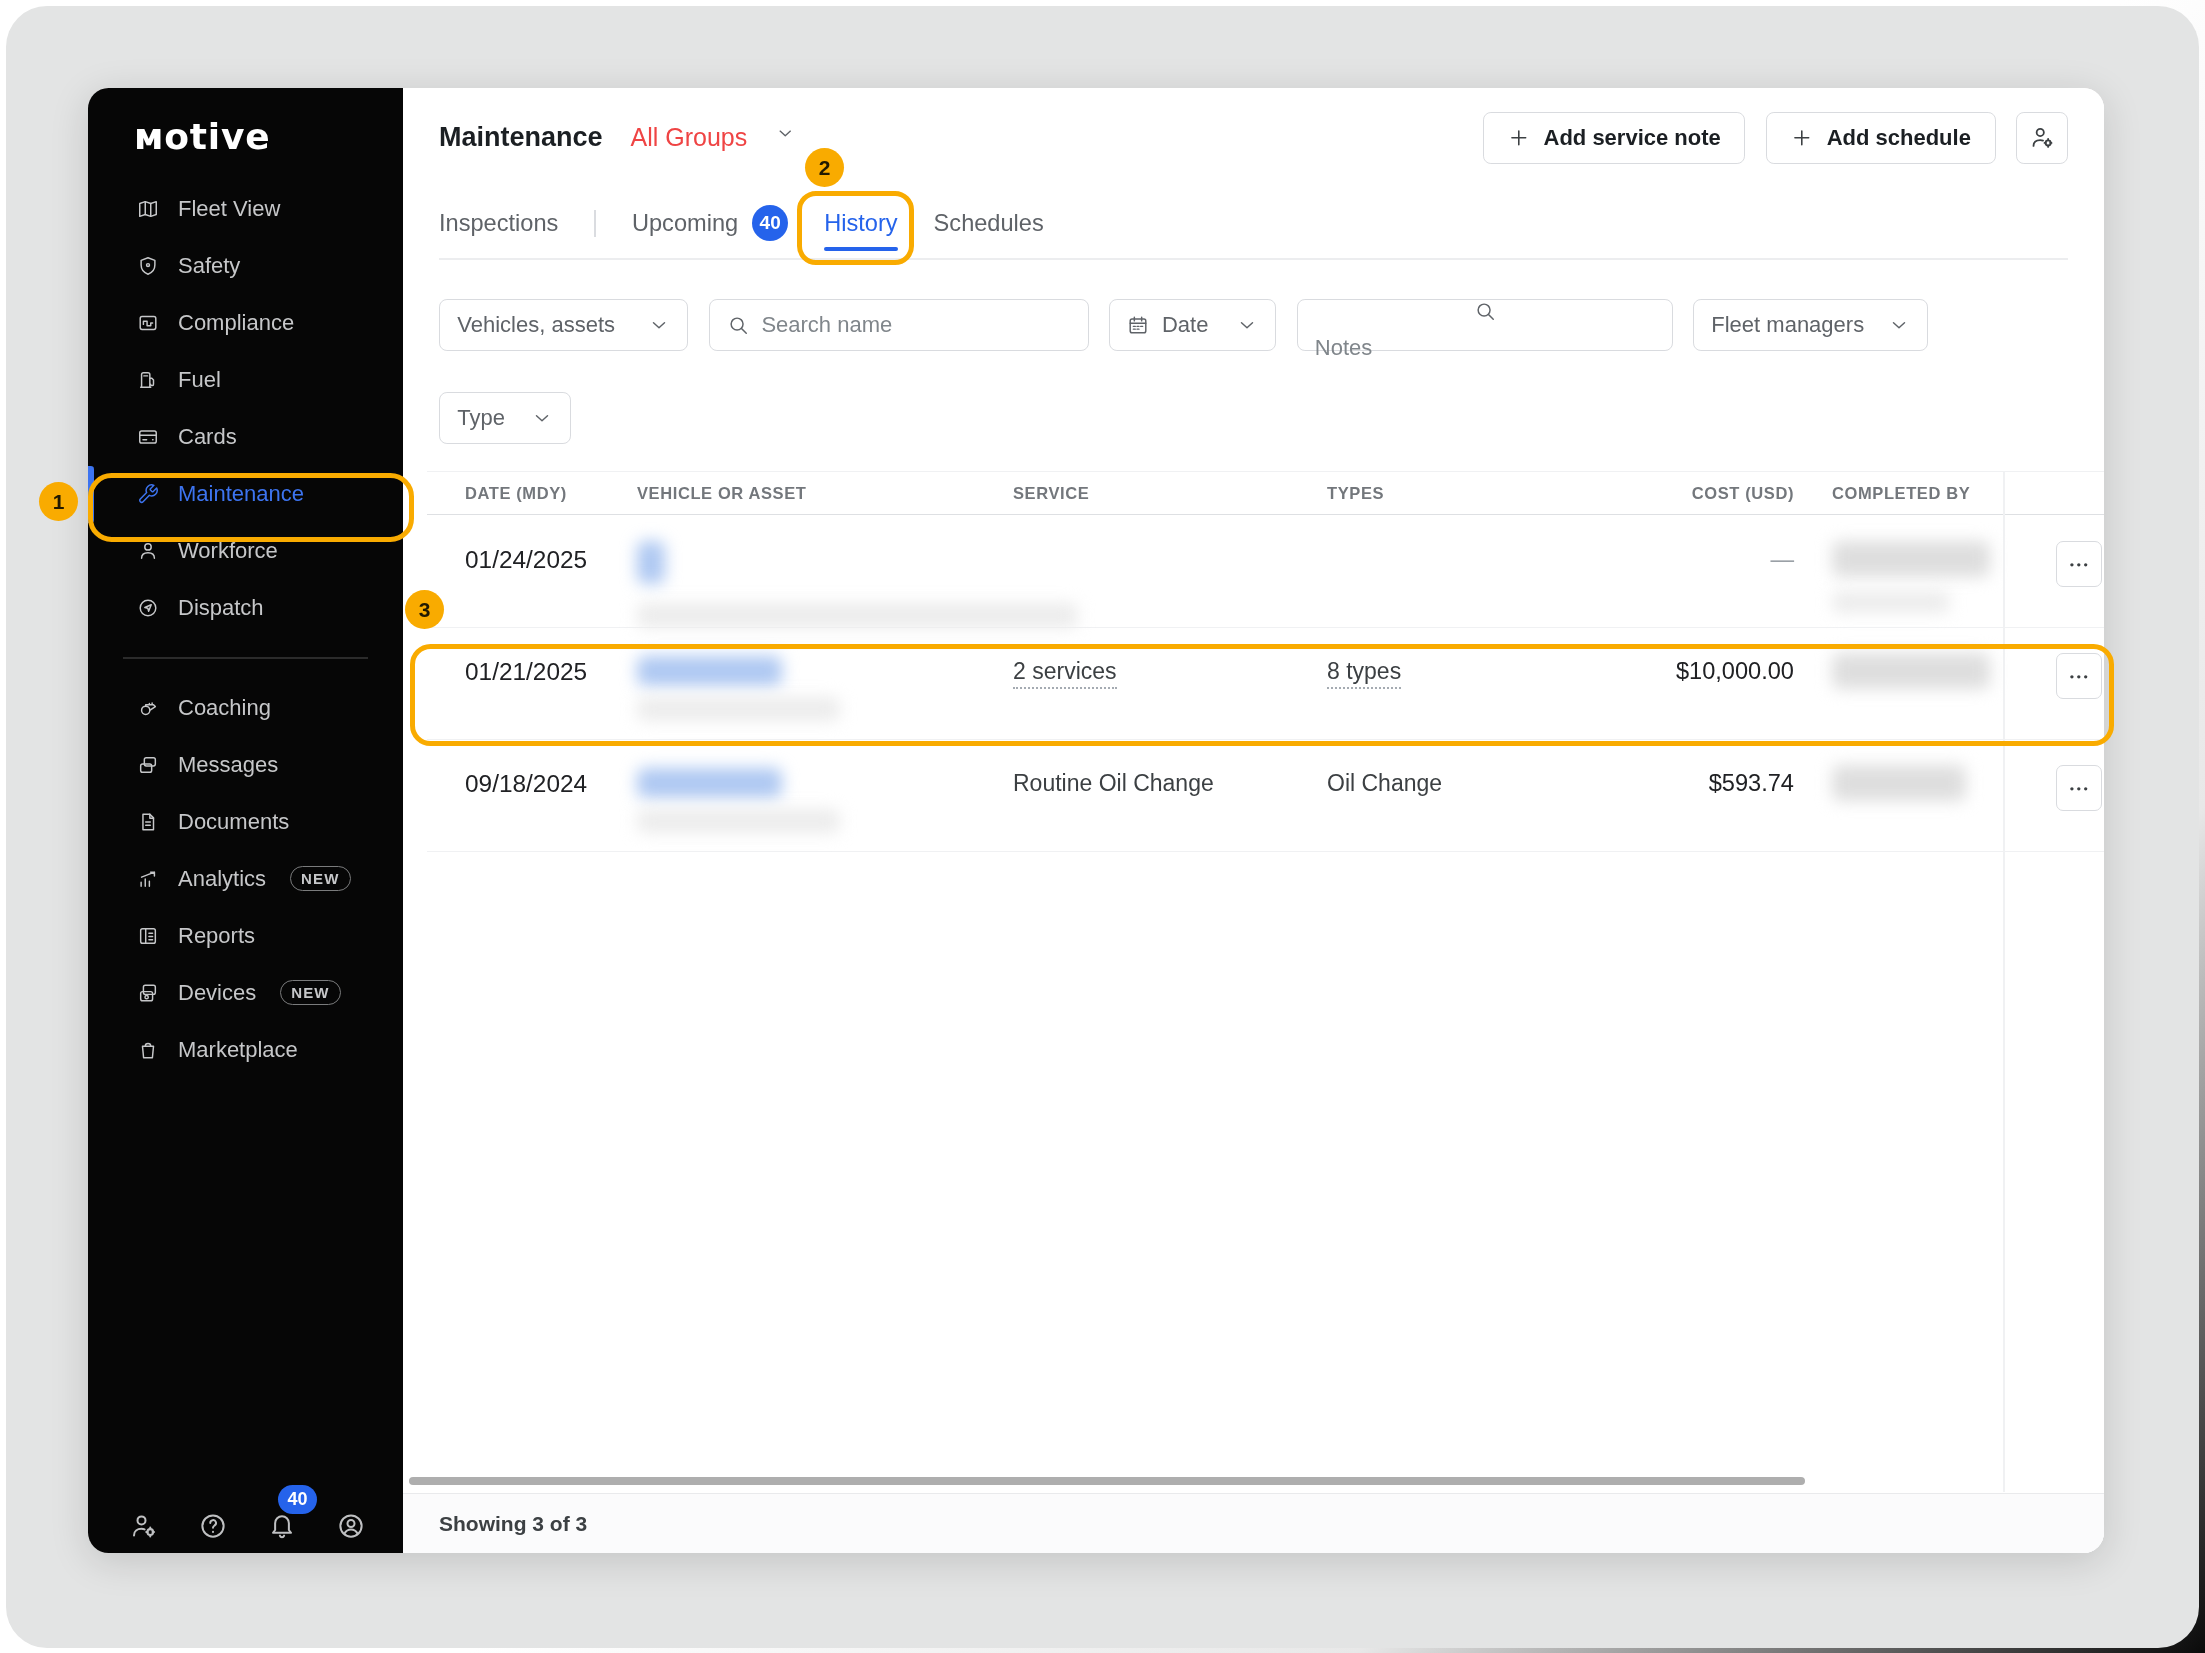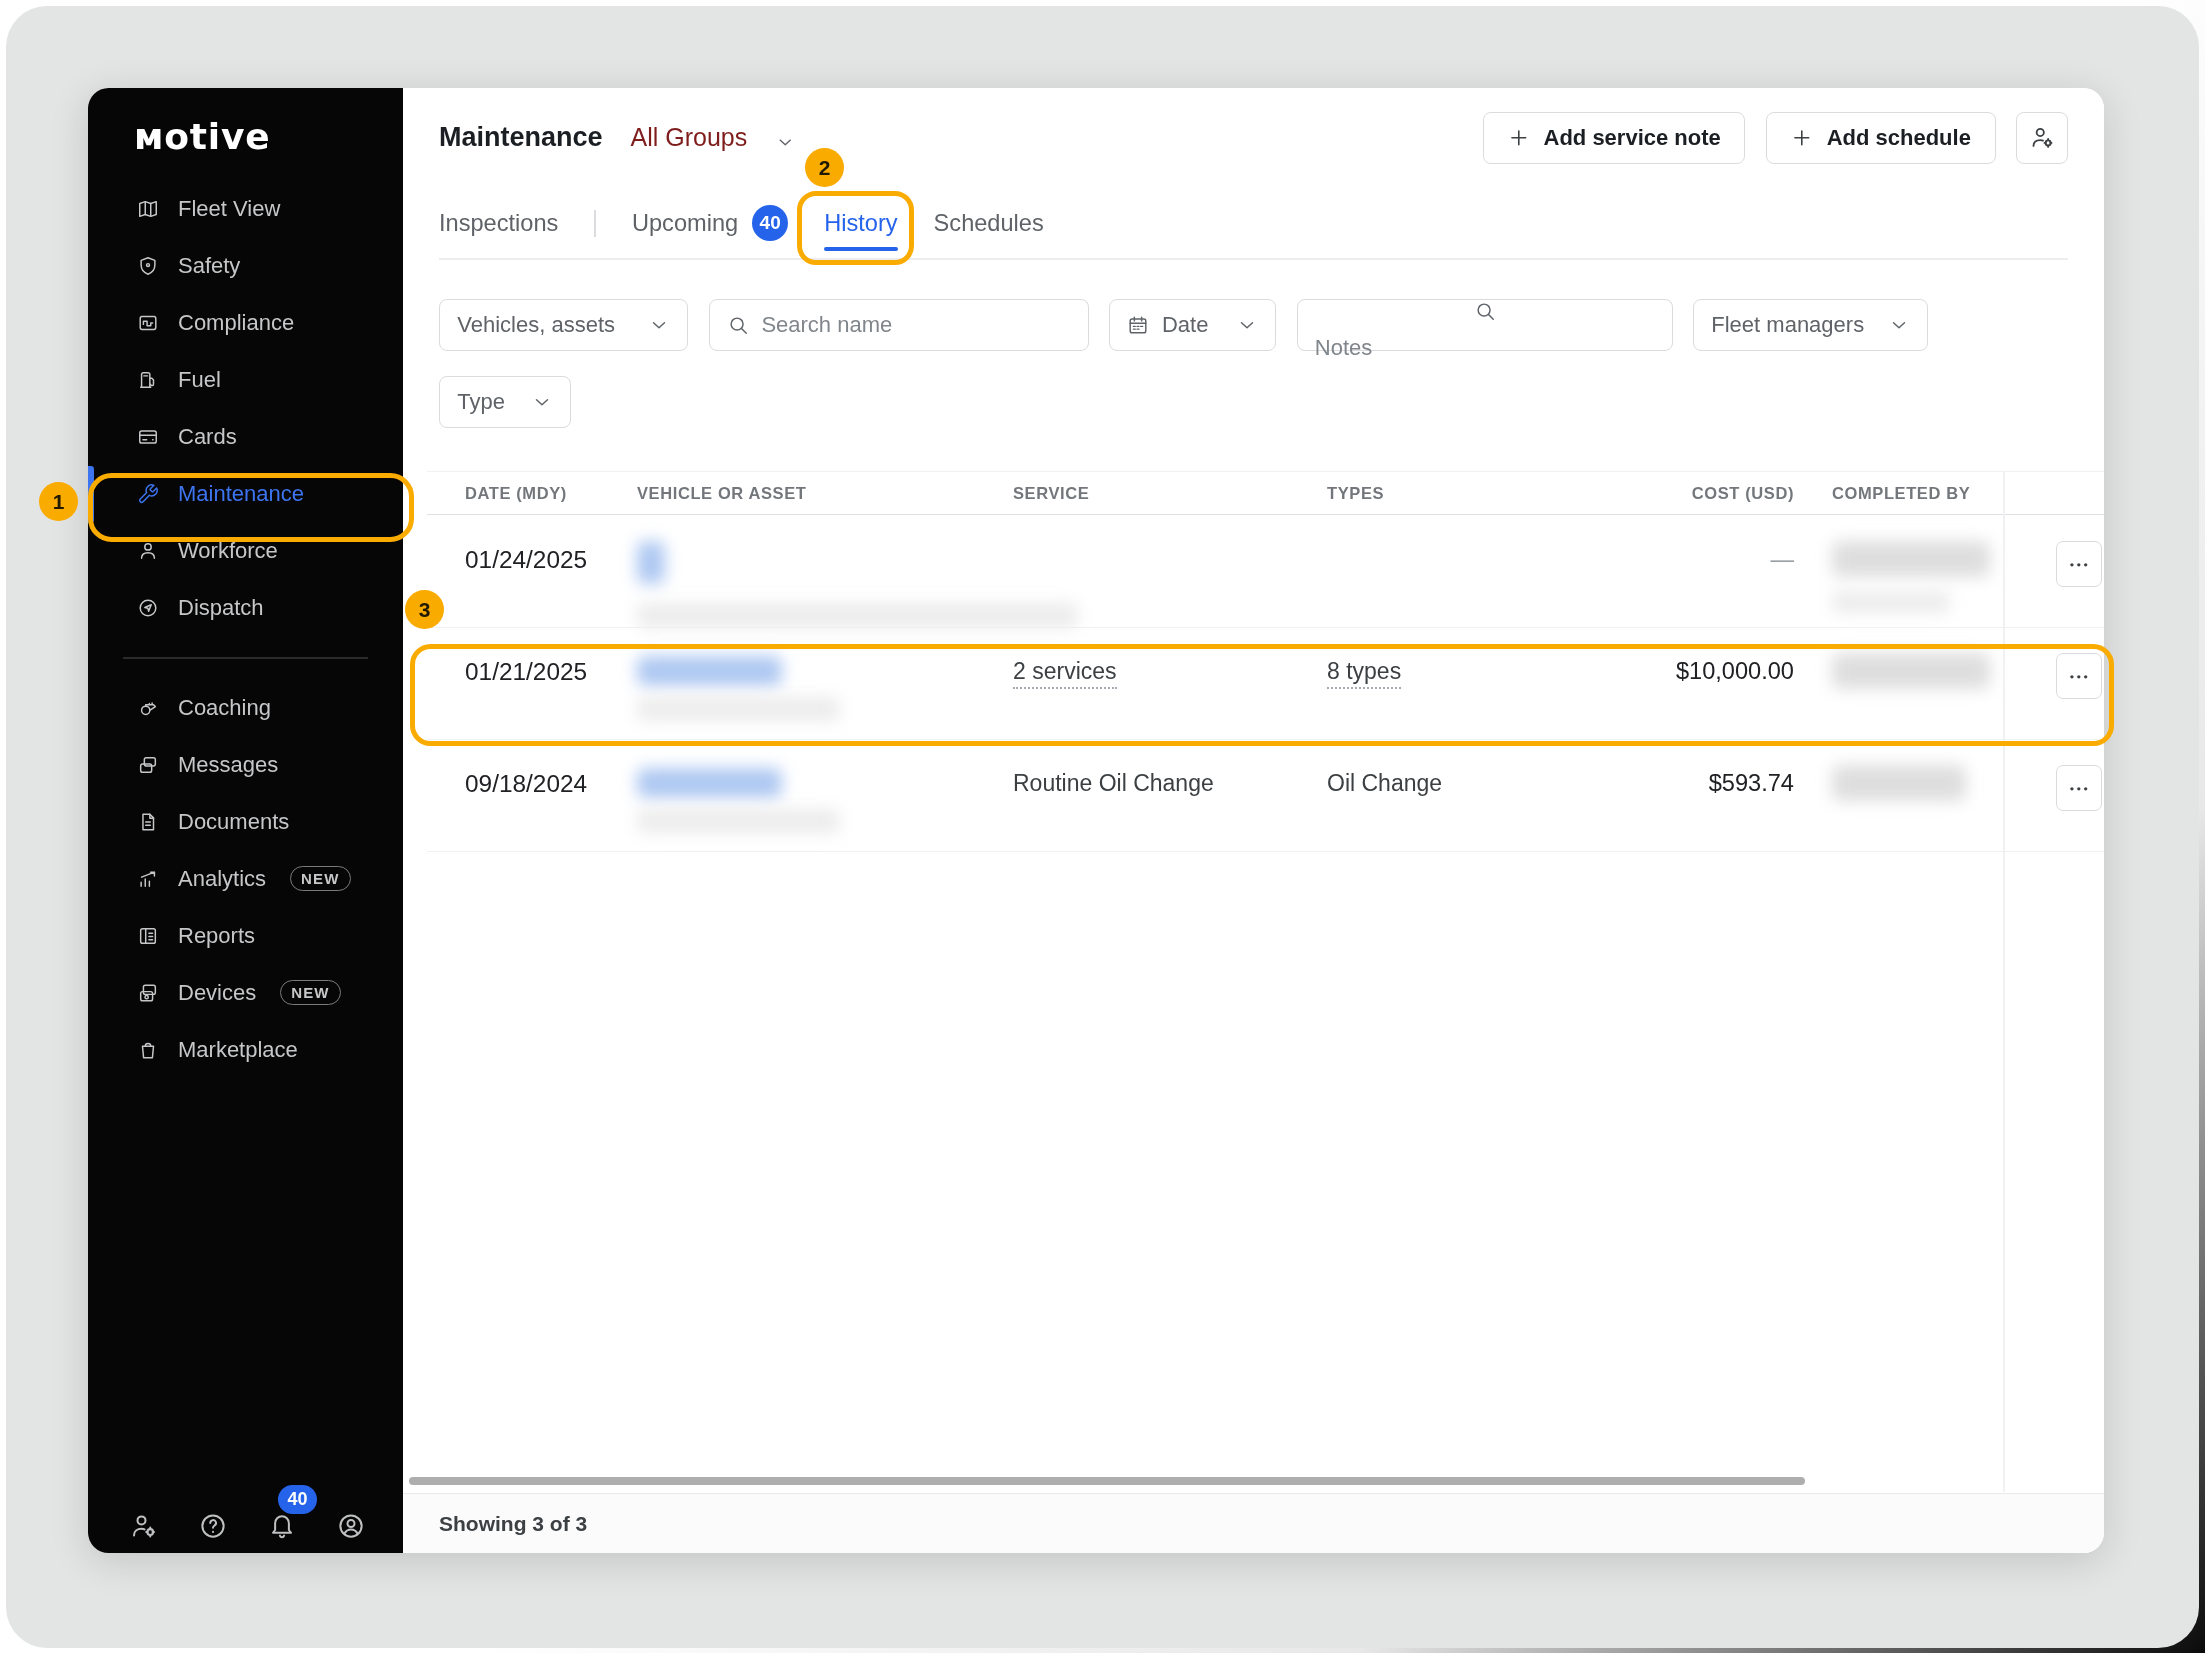--- a/index.html
+++ b/index.html
@@ -39,22 +39,22 @@
   .bell-wrap { position:relative; }
   .notif-badge { position:absolute; top:-25px; left:11px; background:#2563EB; color:#fff;
     font-size:18px; font-weight:700; border-radius:787px; padding:3.9px 9.5px; }
 
   
   .main { flex:1; position:relative; background:#fff; }
 
   .topbar { position:absolute; top:22px; left:36px; right:36px; height:55px;
     display:flex; align-items:center; }
   .page-title { font-size:27px; font-weight:700; color:#1B1F23; }
-  .group-sel { display:flex; align-items:flex-end; gap:28px; margin-left:28px;
-    color:#7f1d1d; font-size:25px; cursor:pointer; }
+  .group-sel { display:flex; align-items:flex-start; gap:28px; margin-left:28px;
+    color:#ef4444; font-size:25px; cursor:pointer; }
   .group-sel .ico, .fchev { width:20.5px; height:20.5px; color:#5F6368; }
   .top-actions { margin-left:auto; display:flex; gap:20.5px; align-items:center; }
   .btn { height:52px; display:flex; align-items:center; gap:12.6px; padding:0 23.6px;
     border:1.6px solid #D9DBDF; border-radius:7.9px; font-size:22px; font-weight:700;
     color:#1B1F23; background:#fff; cursor:pointer; font-family:inherit; }
   .btn .ico { width:23.6px; height:23.6px; color:#3C4043; }
   .icon-btn { width:52px; padding:0; justify-content:center; }
   .icon-btn .ico { width:27px; height:27px; }
 
   .tabs { position:absolute; top:110px; left:36px; height:50px;
@@ -66,21 +66,21 @@
     height:4.7px; border-radius:2.4px; background:#2563EB; }
   .tab-sep { width:1.6px; height:27px; background:#DADCE0; }
   .count-badge { background:#2563EB; color:#fff; font-size:19px; font-weight:700;
     min-width:36px; height:36px; border-radius:787px; display:flex;
     align-items:center; justify-content:center; padding:0 4.7px; }
   .tabs-divider { position:absolute; top:170px; left:36px; right:36px;
     height:1.6px; background:#ECEDEF; }
 
   .filters { position:absolute; left:36px; display:flex; gap:20.5px; }
   .filters.r1 { top:211px; }
-  .filters.r2 { top:288px;border-radius:11px; }
+  .filters.r2 { top:304px;border-radius:11px; }
   .fbox { height:52px; border:1.6px solid #D9DBDF; border-radius:7.9px; background:#fff;
     display:flex; align-items:center; gap:12.6px; padding:0 17.3px;
     color:#5F6368; font-size:22px; cursor:pointer; }
   .fbox.dd { justify-content:space-between; }
   .fbox .ico { width:22px; height:22px; color:#5F6368; }
   .fbox input { border:none; outline:none; font-size:22px; color:#3C4043;
     width:100%; background:transparent; font-family:inherit; }
   .fbox input::placeholder { color:#80868B; }
   .w-veh { width:249px; } .w-search { width:380px; } .w-date { width:167px; }
   .w-notes { width:376px;flex-direction:column; } .w-fleet { width:235px; } .w-type { width:132px; }

